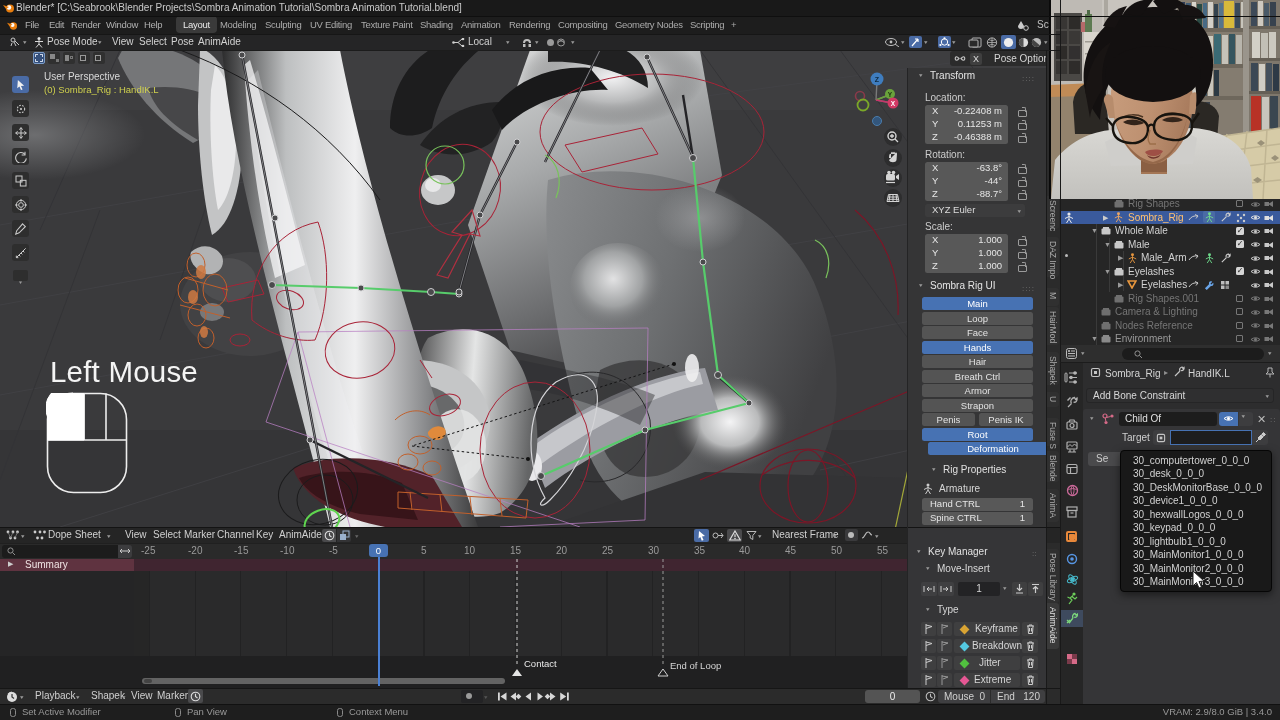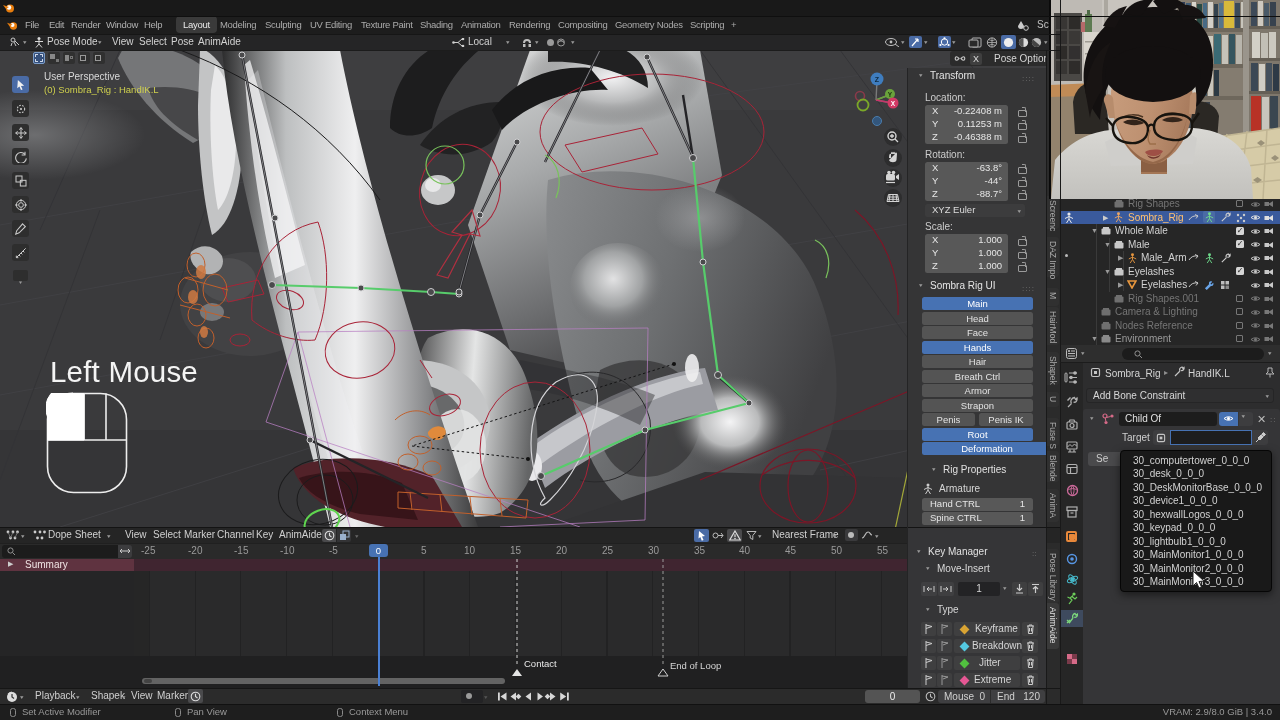--- a/index.html
+++ b/index.html
@@ -44,20 +44,21 @@
 
 .webcam{position:absolute;left:1049px;top:0;width:231px;height:199px;background:#b7b3ad;overflow:hidden}
 </style></head>
 <body>
 <div class="titlebar">
   <svg class="abs" style="left:3px;top:2px" width="12" height="12" viewBox="0 0 12 12">
       <circle cx="7" cy="6.5" r="4" fill="#e87d0d"></circle>
       <circle cx="6" cy="5.5" r="2.2" fill="#fff"></circle>
       <path d="M0 3 L6 5 L3 7 Z" fill="#e87d0d"></path>
     </svg>
+  <span class="abs" style="left:16px">Blender* [C:\Seabrook\Blender Projects\Sombra Animation Tutorial\Sombra Animation Tutorial.blend]</span>
 </div>
 <div class="menubar" style="font-size:9.5px;letter-spacing:-0.3px">
   <svg class="abs" style="left:7px;top:4px" width="11" height="11" viewBox="0 0 12 12">
       <circle cx="7" cy="6.5" r="4" fill="#e87d0d"></circle>
       <circle cx="6" cy="5.5" r="2.2" fill="#fff"></circle>
       <path d="M0 3 L6 5 L3 7 Z" fill="#e87d0d"></path>
     </svg>
   <span style="left:25px">File</span>
     <span style="left:49px">Edit</span>
     <span style="left:71px">Render</span>
@@ -535,31 +536,31 @@
     <span class="lock" style="left:110px;top:181px"></span>
   <div class="fld" style="left:17px;top:192px;width:83px;border-radius:0 0 2.5px 2.5px">
       <span class="abs" style="left:7px">Z</span>
       <span class="abs" style="right:6px">1.000</span>
     </div>
     <span class="lock" style="left:110px;top:194px"></span>
   <span class="chev abs" style="left:11px;top:213px">▾</span>
     <span class="abs" style="left:22px;top:212px;color:#e4e4e4">Sombra Rig UI</span>
   <span class="abs" style="left:114px;top:216px;color:#777;font-size:8px;letter-spacing:1px">::::</span>
   <div class="btn blue" style="left:14px;top:229px;width:111px">Main</div>
-  <div class="btn" style="left:14px;top:243.5px;width:111px">Head</div>
+  <div class="btn" style="left:14px;top:243.5px;width:111px">Loop</div>
   <div class="btn" style="left:14px;top:258px;width:111px">Face</div>
   <div class="btn blue" style="left:14px;top:272.5px;width:111px">Hands</div>
   <div class="btn" style="left:14px;top:287px;width:111px">Hair</div>
   <div class="btn" style="left:14px;top:301.5px;width:111px">Breath Ctrl</div>
   <div class="btn" style="left:14px;top:316px;width:111px">Armor</div>
   <div class="btn" style="left:14px;top:330.5px;width:111px">Strapon</div>
   <div class="btn" style="left:14px;top:345px;width:53px">Penis</div>
   <div class="btn" style="left:71px;top:345px;width:54px">Penis IK</div>
   <div class="btn blue" style="left:14px;top:359.5px;width:111px">Root</div>
-  <div class="btn blue" style="left:14px;top:374px;width:130px">Deformation</div>
+  <div class="btn blue" style="left:20px;top:374px;width:130px">Deformation</div>
   <span class="chev abs" style="left:24px;top:397px">▾</span>
     <span class="abs" style="left:35px;top:396px;color:#e0e0e0">Rig Properties</span>
   <svg class="abs" style="left:14px;top:415px" width="12" height="12" viewBox="0 0 12 12">
       <circle cx="6" cy="2" r="1.5" fill="#ccc"></circle>
       <path d="M6 3.5 L6 7 M6 4.5 L2 6.5 M6 4.5 L10 6.5 M6 7 L3.5 11 M6 7 L8.5 11" stroke="#ccc" fill="none"></path>
     </svg>
   <span class="abs" style="left:31px;top:415px;color:#d6d6d6">Armature</span>
   <div class="fld" style="left:14px;top:430px;width:111px;border-radius:2.5px">
       <span class="abs" style="left:8px">Hand CTRL</span>
       <span class="abs" style="right:8px">1</span>

